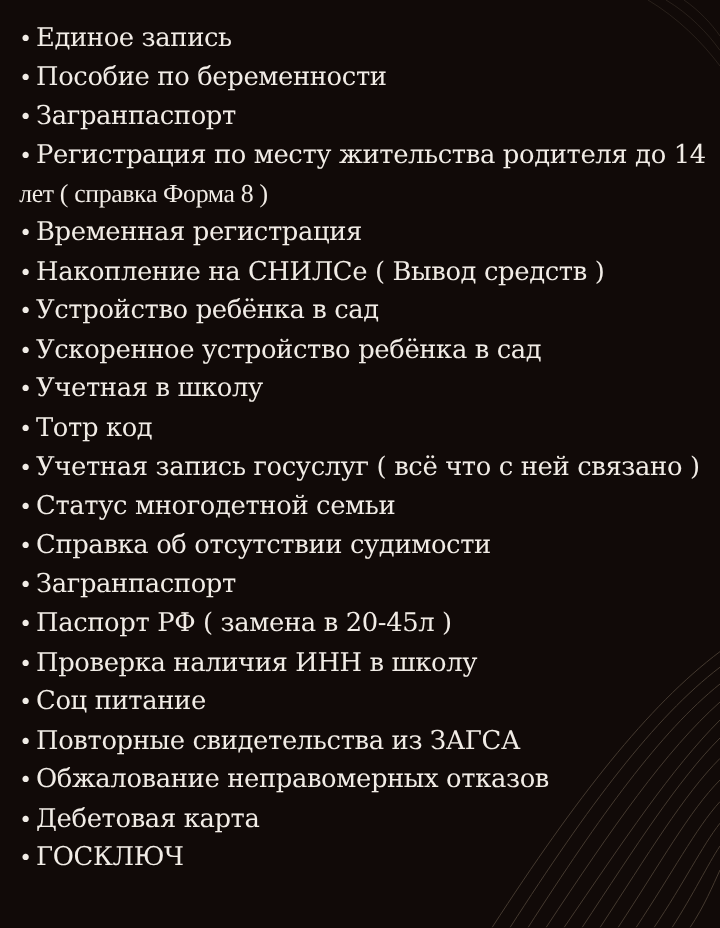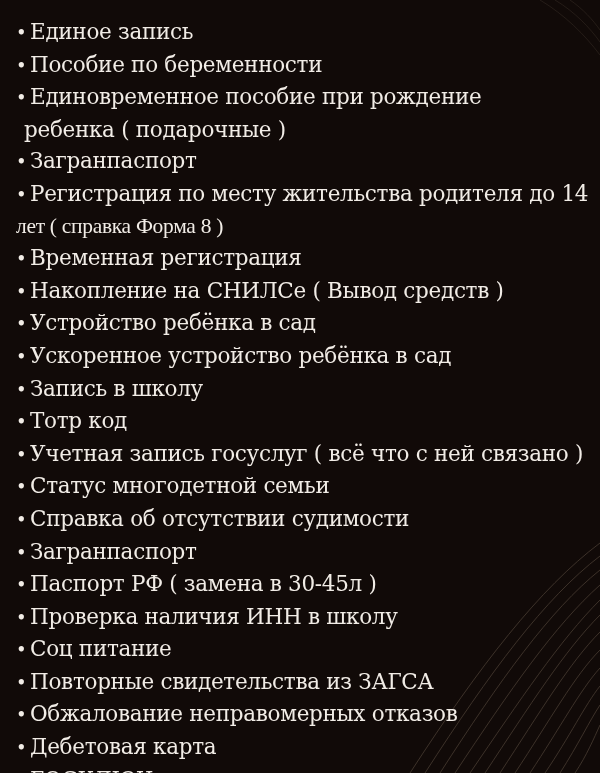--- a/index.html
+++ b/index.html
@@ -70,62 +70,58 @@
 </svg>
 
 <ul class="list">
   <li>
       <span class="line"><span class="bullet">•</span><span>Единое запись</span></span>
     </li>
   <li>
       <span class="line"><span class="bullet">•</span><span>Пособие по беременности</span></span>
     </li>
   <li>
-      <span class="line"><span class="bullet">•</span><span>Единовременное пособие при рождение</span></span>
-      <span class="line cont-a">ребенка ( подарочные )</span>
-    </li>
-  <li>
       <span class="line"><span class="bullet">•</span><span>Загранпаспорт</span></span>
     </li>
   <li>
       <span class="line"><span class="bullet">•</span><span>Регистрация по месту жительства родителя до 14</span></span>
       <span class="line cont-b">лет ( справка Форма 8 )</span>
     </li>
   <li>
       <span class="line"><span class="bullet">•</span><span>Временная регистрация</span></span>
     </li>
   <li>
       <span class="line"><span class="bullet">•</span><span>Накопление на СНИЛСе ( Вывод средств )</span></span>
     </li>
   <li>
       <span class="line"><span class="bullet">•</span><span>Устройство ребёнка в сад</span></span>
     </li>
   <li>
       <span class="line"><span class="bullet">•</span><span>Ускоренное устройство ребёнка в сад</span></span>
     </li>
   <li>
-      <span class="line"><span class="bullet">•</span><span>Запись в школу</span></span>
+      <span class="line"><span class="bullet">•</span><span>Учетная в школу</span></span>
     </li>
   <li>
       <span class="line"><span class="bullet">•</span><span>Тотр код</span></span>
     </li>
   <li>
       <span class="line"><span class="bullet">•</span><span>Учетная запись госуслуг ( всё что с ней связано )</span></span>
     </li>
   <li>
       <span class="line"><span class="bullet">•</span><span>Статус многодетной семьи</span></span>
     </li>
   <li>
       <span class="line"><span class="bullet">•</span><span>Справка об отсутствии судимости</span></span>
     </li>
   <li>
       <span class="line"><span class="bullet">•</span><span>Загранпаспорт</span></span>
     </li>
   <li>
-      <span class="line"><span class="bullet">•</span><span>Паспорт РФ ( замена в 30-45л )</span></span>
+      <span class="line"><span class="bullet">•</span><span>Паспорт РФ ( замена в 20-45л )</span></span>
     </li>
   <li>
       <span class="line"><span class="bullet">•</span><span>Проверка наличия ИНН в школу</span></span>
     </li>
   <li>
       <span class="line"><span class="bullet">•</span><span>Соц питание</span></span>
     </li>
   <li>
       <span class="line"><span class="bullet">•</span><span>Повторные свидетельства из ЗАГСА</span></span>
     </li>

